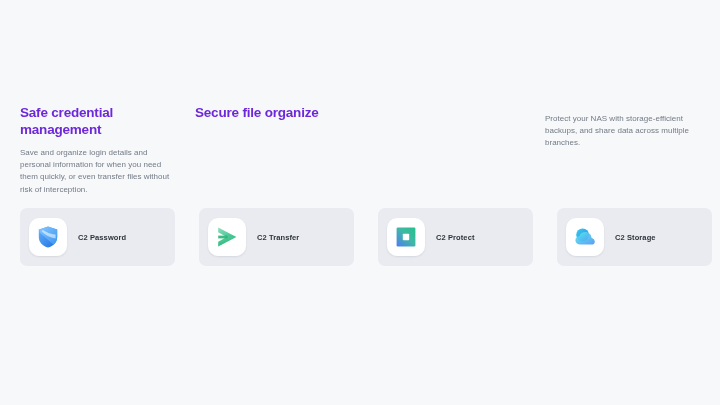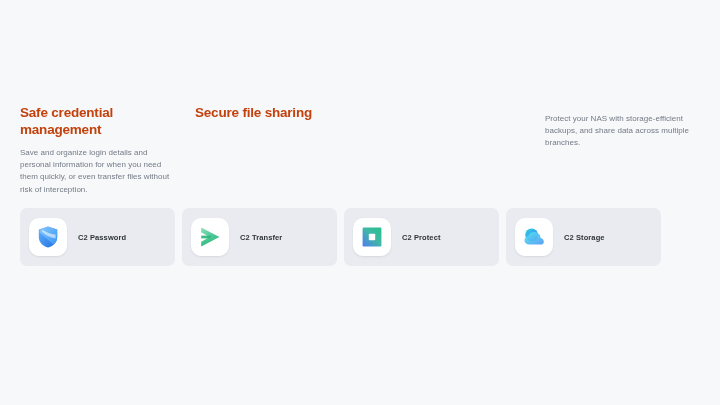--- a/index.html
+++ b/index.html
@@ -36,21 +36,21 @@
     position: relative;
     width: 155px;
   }
 
   .feature-heading {
     margin: 0;
     font-size: 13.5px;
     line-height: 17px;
     font-weight: 700;
     letter-spacing: -0.2px;
-    color: #c2410c;
+    color: #6d28d9;
     min-height: 34px;
   }
 
   .feature-body {
     margin: 0;
     padding-top: 9px;
     font-size: 8px;
     line-height: 12.2px;
     font-weight: 400;
     color: #737b86;
@@ -58,21 +58,21 @@
   }
 
   
   .tiles-row {
     position: absolute;
     left: 20px;
     top: 208px;
     width: 680px;
     display: grid;
     grid-template-columns: repeat(4, 155px);
-    column-gap: 7px;
+    column-gap: 24px;
   }
 
   .product-tile {
     height: 58px;
     background: #e9ebf0;
     border-radius: 7px;
     display: flex;
     align-items: center;
     padding-left: 9px;
     box-sizing: border-box;
@@ -109,21 +109,21 @@
 <div class="page">
 
   <div class="feature-grid">
 
     <div class="feature-col">
       <h3 class="feature-heading">Safe credential management</h3>
       <p class="feature-body">Save and organize login details and personal information for when you need them quickly, or even transfer files without risk of interception.</p>
     </div>
 
     <div class="feature-col">
-      <h3 class="feature-heading">Secure file sharing</h3>
+      <h3 class="feature-heading">Secure file organize</h3>
     </div>
 
     <div class="feature-col">
     </div>
 
     <div class="feature-col">
       <p class="feature-body">Protect your NAS with storage-efficient backups, and share data across multiple branches.</p>
     </div>
 
   </div>

